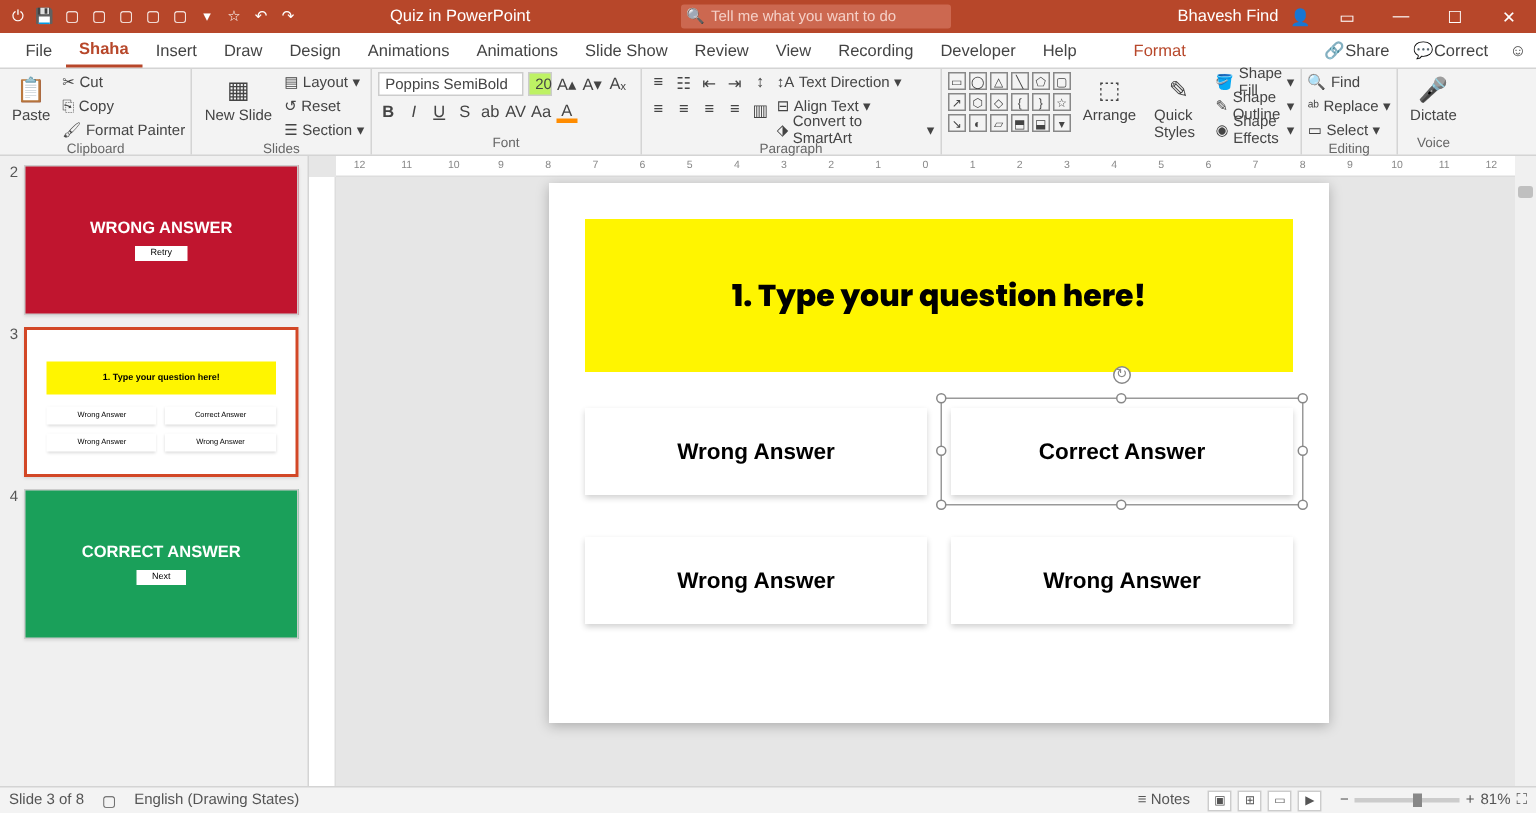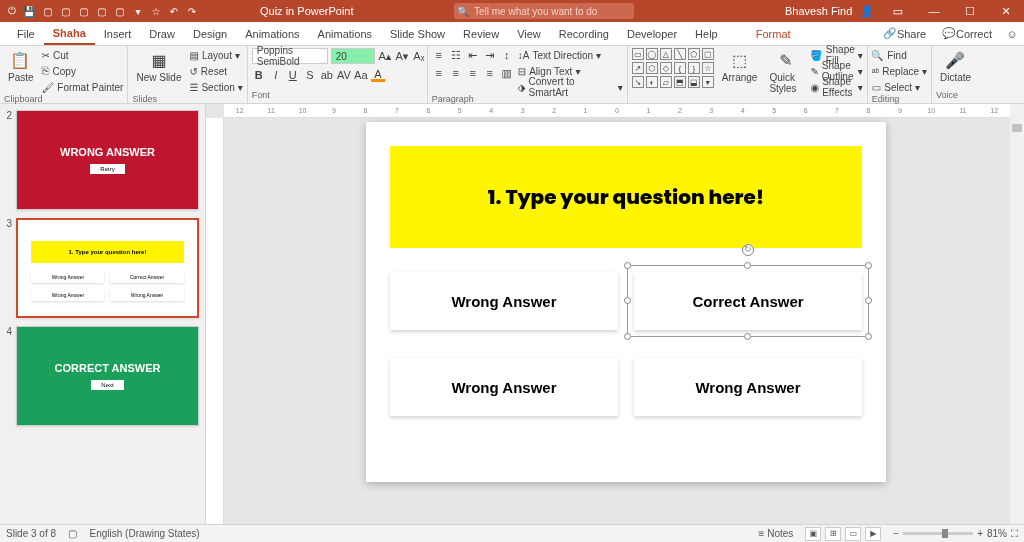--- a/index.html
+++ b/index.html
@@ -23,27 +23,27 @@
 .tab.format { color: #b7472a; }
 .tabs .spacer { flex: 1; }
 .tabs .share { font-size: 11px; color: #444; padding: 0 8px; display: flex; align-items: center; }
 .tabs .comments { font-size: 11px; color: #444; padding: 0 8px; display: flex; align-items: center; }
 .tabs .face { width: 24px; display: flex; align-items: center; justify-content: center; }
 
 
 .ribbon { background: #f3f3f3; height: 58px; border-bottom: 1px solid #d4d4d4; display: flex; }
 .group { border-right: 1px solid #d4d4d4; display: flex; flex-direction: column; padding: 2px 4px; }
 .group .body { flex: 1; display: flex; align-items: flex-start; gap: 4px; font-size: 10px; color: #444; }
-.group .label { font-size: 9px; color: #666; text-align: left; padding-bottom: 1px; }
+.group .label { font-size: 9px; color: #666; text-align: center; padding-bottom: 1px; }
 .big-btn { display: flex; flex-direction: column; align-items: center; justify-content: center; gap: 2px; padding: 2px 4px; font-size: 10px; }
 .big-btn .ico { width: 20px; height: 20px; display: flex; align-items: center; justify-content: center; font-size: 16px; }
 .mini-row { display: flex; flex-direction: column; gap: 2px; font-size: 10px; }
 .mini-row .mi { display: flex; align-items: center; gap: 3px; height: 14px; }
-.font-select { background: #fff; border: 1px solid #ccc; height: 16px; font-size: 10px; padding: 0 4px; display: inline-flex; align-items: center; width: 76px; }
-.size-select { background: #86efac; border: 1px solid #ccc; height: 16px; font-size: 10px; padding: 0 4px; display: inline-flex; align-items: center; width: 44px; }
+.font-select { background: #fff; border: 1px solid #ccc; height: 16px; font-size: 10px; padding: 0 4px; display: inline-flex; align-items: center; width: 97px; }
+.size-select { background: #bef264; border: 1px solid #ccc; height: 16px; font-size: 10px; padding: 0 4px; display: inline-flex; align-items: center; width: 16px; }
 .icon-row { display: flex; gap: 3px; align-items: center; }
 .ico-sm { width: 14px; height: 14px; display: flex; align-items: center; justify-content: center; font-size: 11px; }
 .shape-gallery { display: grid; grid-template-columns: repeat(6, 12px); grid-template-rows: repeat(3, 12px); gap: 2px; }
 .shape-gallery .sg { width: 12px; height: 12px; border: 1px solid #888; font-size: 8px; display: flex; align-items: center; justify-content: center; }
 
 
 .content { display: flex; height: calc(100% - 22px - 24px - 58px - 18px); }
 
 
 .thumbs { width: 206px; background: #f0f0f0; border-right: 1px solid #d4d4d4; overflow: hidden; padding-top: 4px; }

